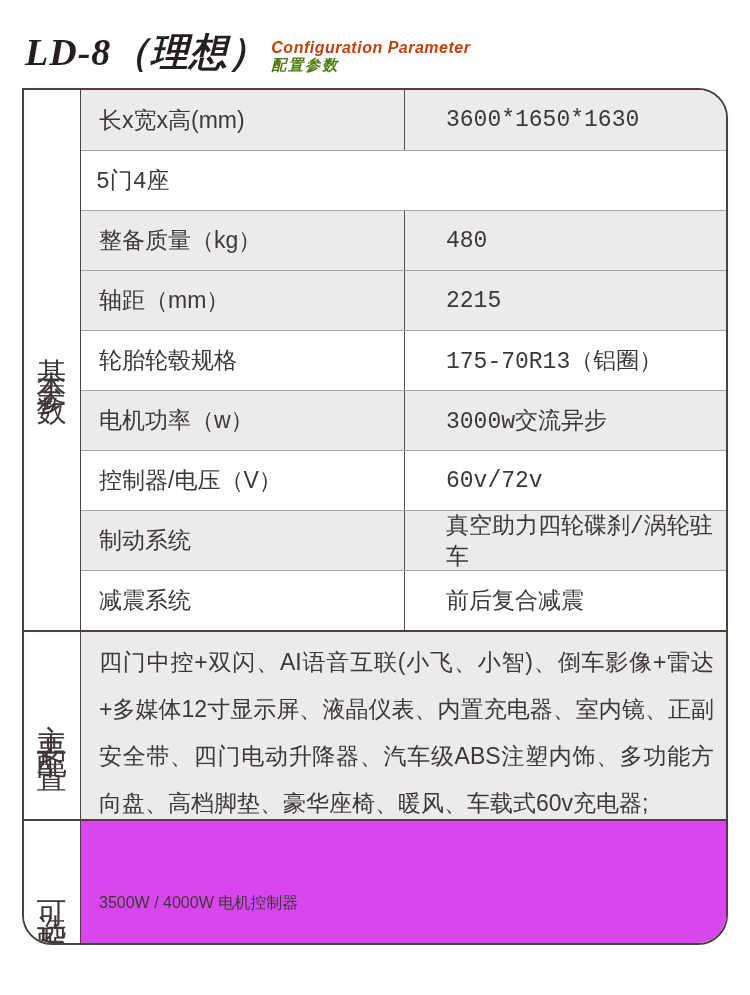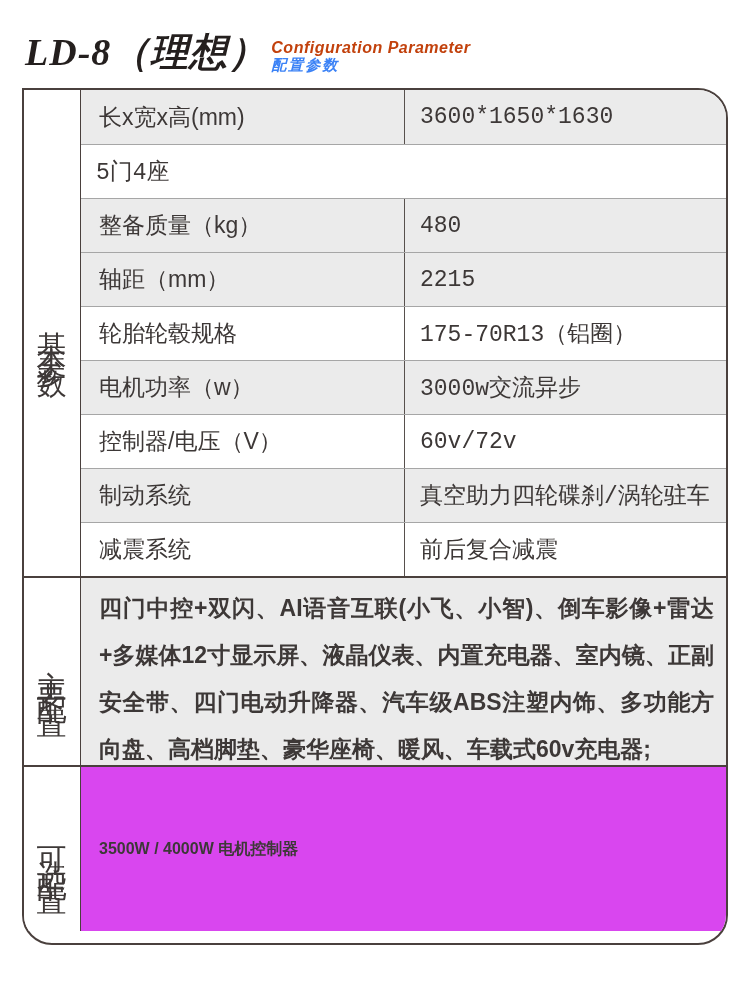--- a/index.html
+++ b/index.html
@@ -38,21 +38,21 @@
   .subtitle-en {
     font-size: 16px;
     font-weight: 600;
     color: #c2410c;
     letter-spacing: 0.5px;
     line-height: 17px;
   }
   .subtitle-zh {
     font-size: 15px;
     font-weight: 700;
-    color: #3b82f6;
+    color: #4d7c0f;
     letter-spacing: 2px;
     line-height: 18px;
   }
 
   
   .spec-table {
     position: absolute;
     left: 22px;
     top: 88px;
     width: 706px;
@@ -82,22 +82,23 @@
     text-orientation: upright;
     font-size: 30px;
     letter-spacing: 13px;
     color: #3d3837;
     line-height: 57px;
   }
 
   .rows-wrap { flex: 1; display: flex; flex-direction: column; }
   .spec-row {
     display: flex;
-    height: 54px;
+    height: 60px;
     background: #ffffff;
+    gap: 26px;
   }
   .spec-row.alt { background: #ebebeb; }
   .spec-row + .spec-row { border-top: 1.5px solid #a6a6a6; }
   .spec-label {
     flex: 0 0 324px;
     width: 324px;
     border-right: 1.5px solid #57504d;
     display: flex;
     align-items: center;
     padding-left: 18px;
@@ -108,21 +109,20 @@
     display: flex;
     align-items: center;
     padding-left: 15px;
     font-size: 23px;
     font-family: Liberation Mono, monospace;
   }
 
   .section-content {
     flex: 1;
     font-size: 23px;
-    font-weight: bold;
   }
   .main-config-section { height: 189px; }
   .main-config-section .section-content {
     background: #ebebeb;
     padding: 7px 12px 0 18px;
     line-height: 47px;
     text-align: justify;
   }
   .optional-config-section { height: 166px; }
   .optional-config-section .section-content {

